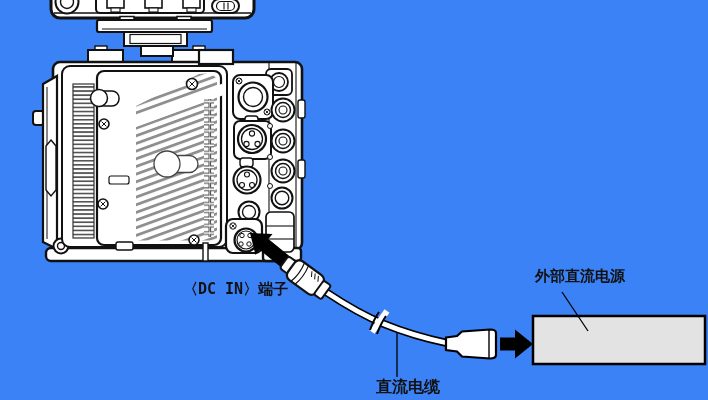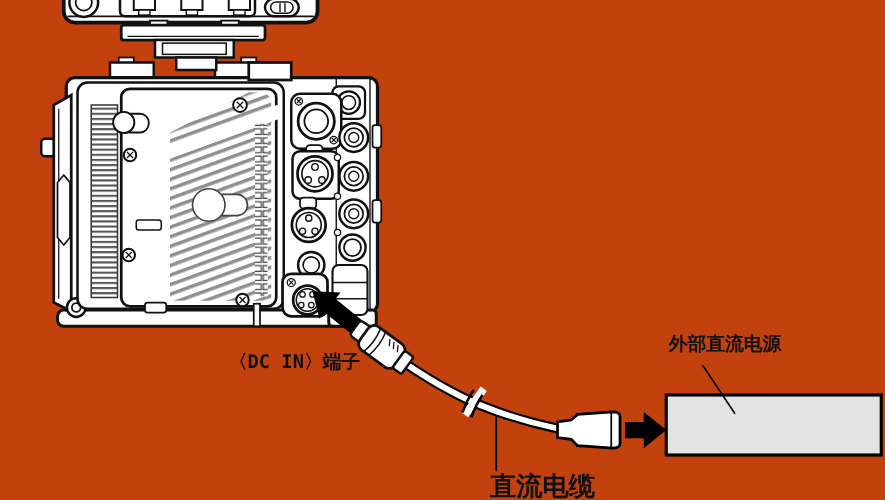--- a/index.html
+++ b/index.html
@@ -1,28 +1,28 @@
 <!DOCTYPE html>
 <html><head>
 <meta charset="utf-8">
 <style>
   html,body{margin:0;padding:0;background:#fff;}
   #stage{
-    position:relative;width:708px;height:400px;background:#c2410c;overflow:hidden;
+    position:relative;width:708px;height:400px;background:#3b82f6;overflow:hidden;
     font-family:"DejaVu Sans","Liberation Sans",sans-serif;
   }
   #stage svg{position:absolute;left:0;top:0;}
   .label{
     position:absolute;color:#111;font-weight:bold;font-size:15px;
     white-space:nowrap;line-height:1.1;font-family:Liberation Serif, serif;
   }
   .label.mono{font-family:"DejaVu Sans Mono","DejaVu Sans",monospace;}
   #label-dc-in{left:183px;top:281px;}
   #label-ext-power{left:535px;top:268px;}
-  #label-dc-cable{left:392px;top:378px;font-size:21px;}
+  #label-dc-cable{left:376px;top:378px;font-size:16px;}
 </style>
 </head>
 <body>
 
 <div id="stage">
 
 <svg width="708" height="400" viewBox="0 0 708 400">
   <defs>
     <pattern id="hatch" width="12" height="7.2" patternUnits="userSpaceOnUse" patternTransform="rotate(-20)">
       <rect width="12" height="2.8" fill="#8f8f8f"></rect>

